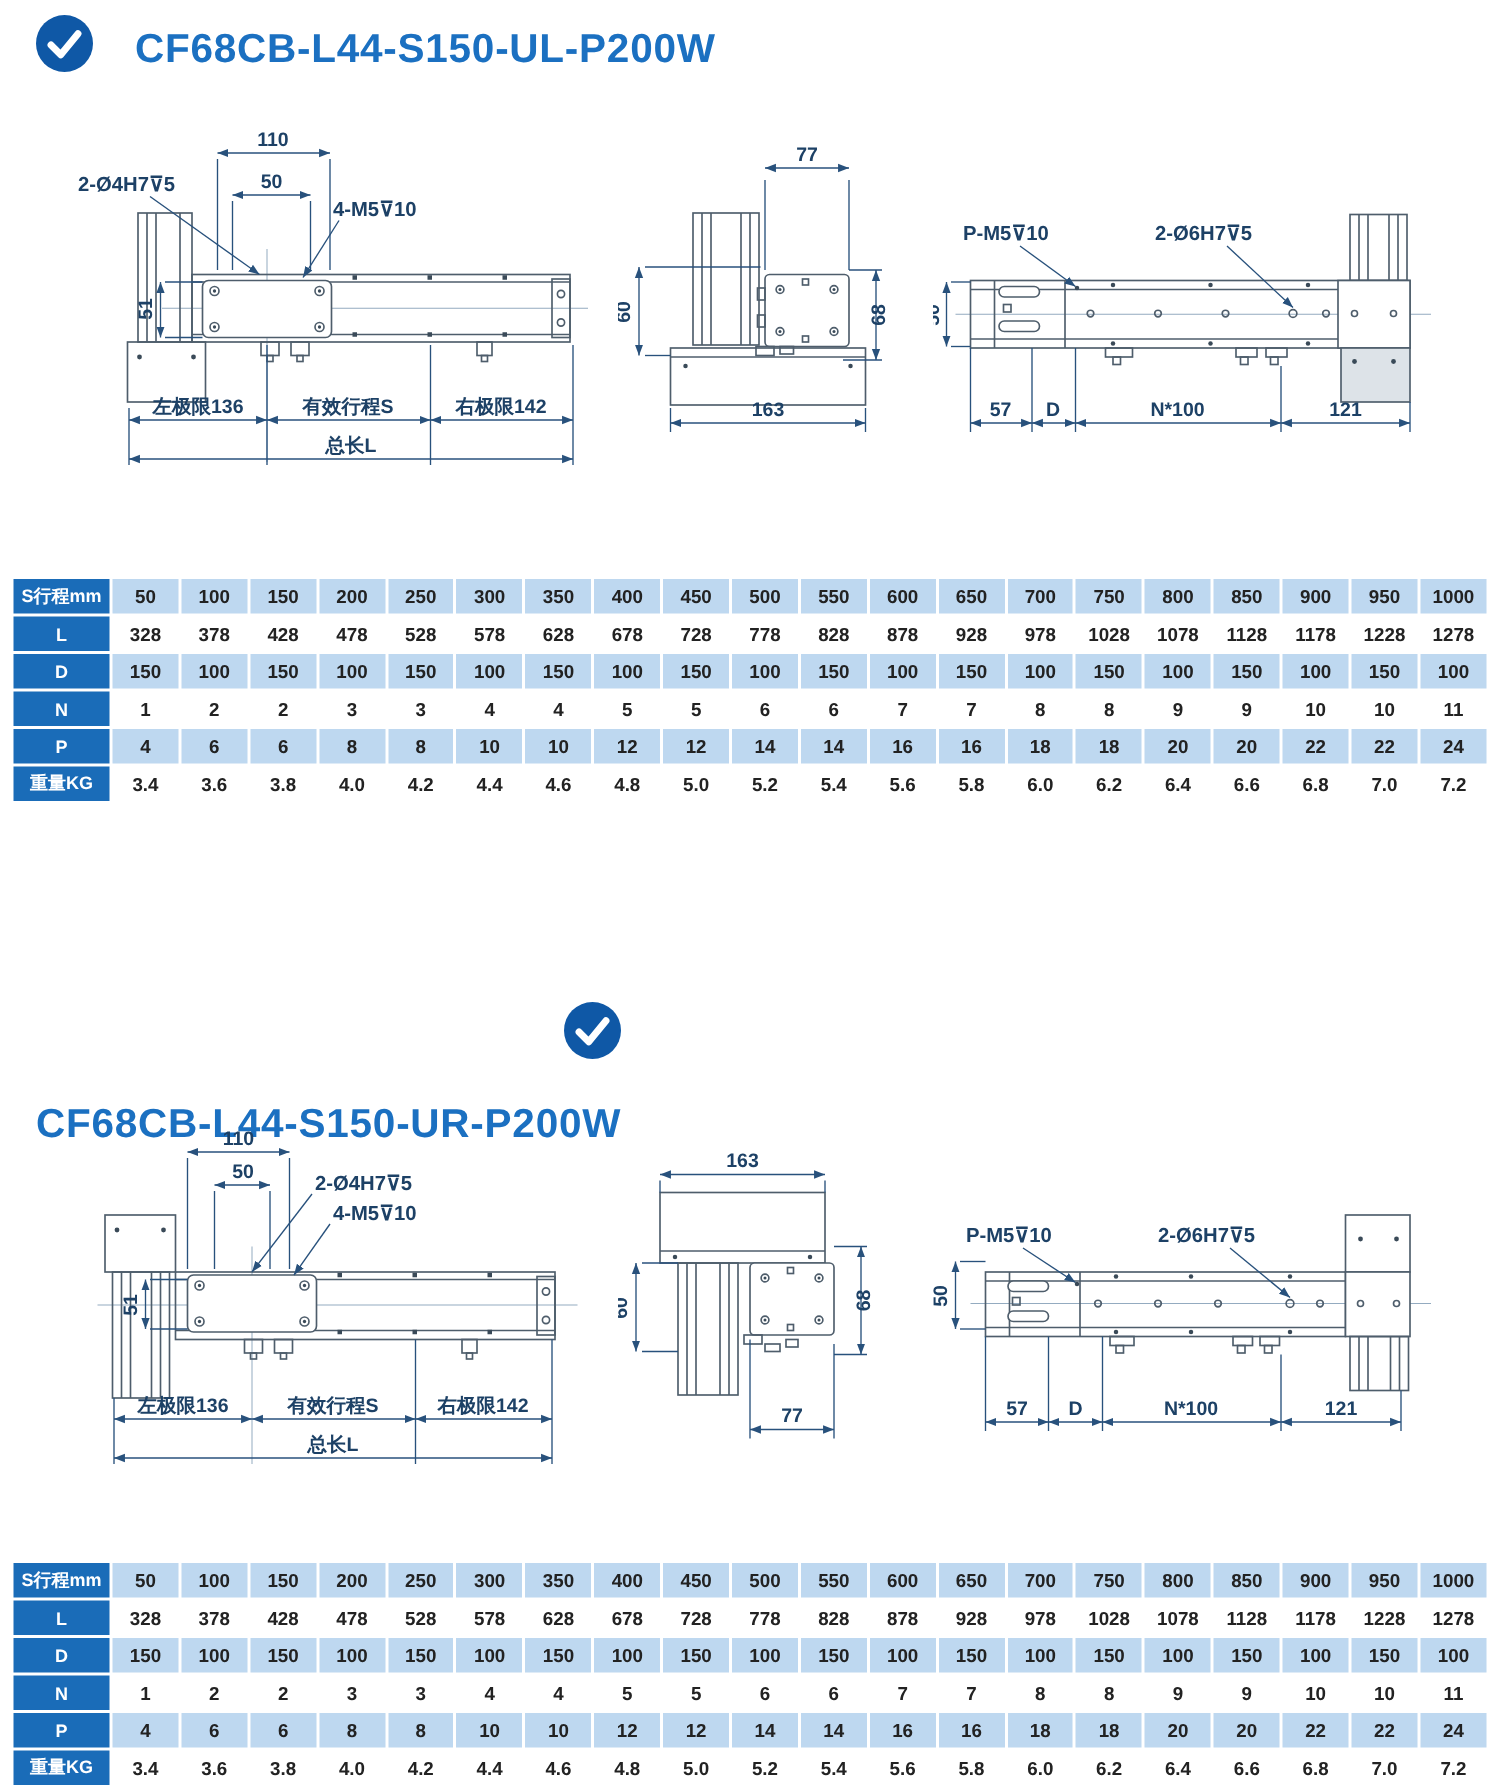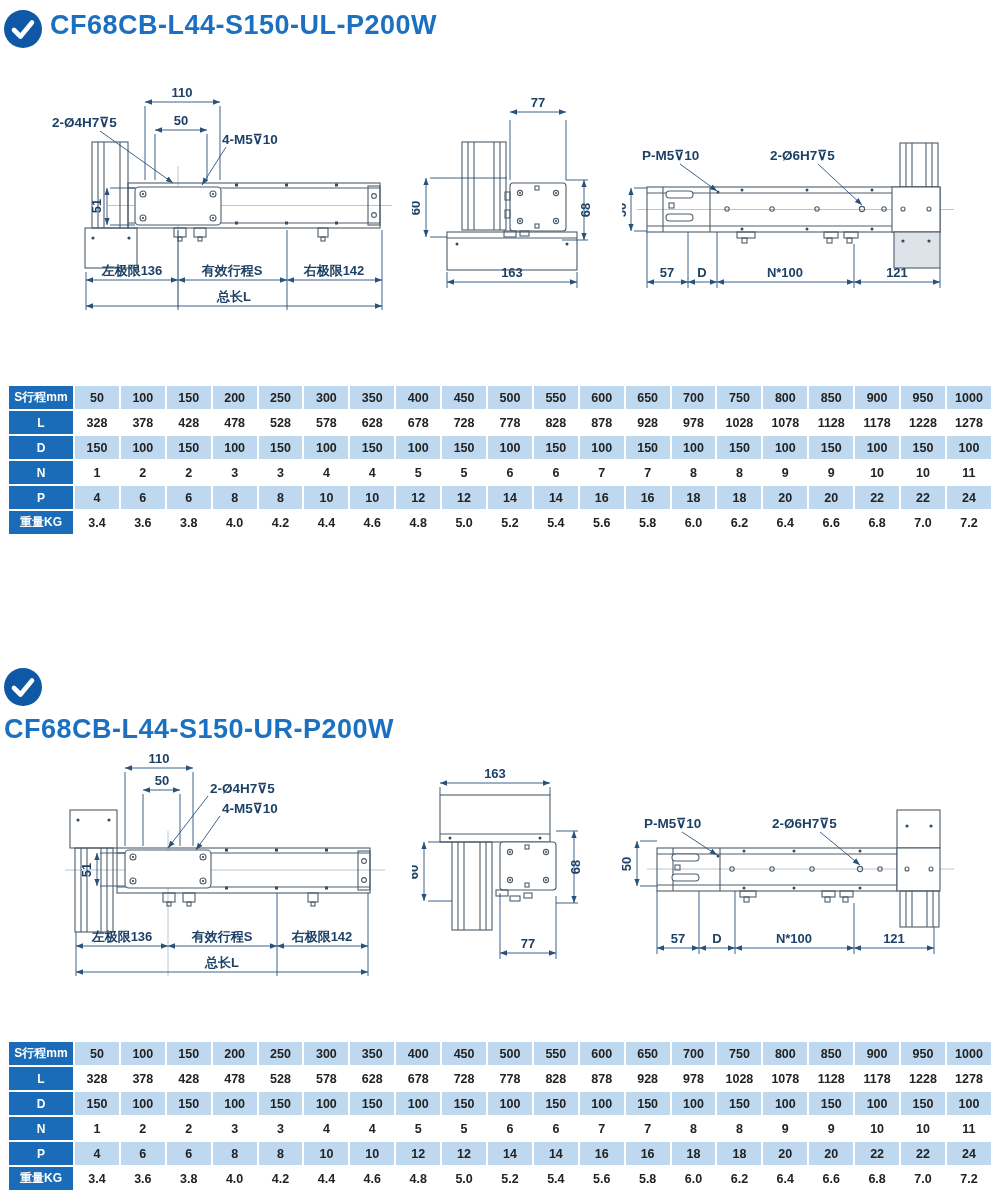--- a/index.html
+++ b/index.html
@@ -1,18 +1,18 @@
 <!DOCTYPE html>
 <html><head>
 <meta charset="utf-8">
 <style>
   html,body{margin:0;padding:0;background:#fff;}
   .page{position:relative;width:1000px;height:1190px;background:#ffffff;overflow:hidden;
         font-family:"Liberation Sans",sans-serif;}
-  .prod-header{position:absolute;left:4px;display:flex;align-items:flex-start;gap:8px;}
+  .prod-header{position:absolute;left:24px;display:flex;align-items:flex-end;gap:28px;}
   .prod-header.h1{top:10px;} .prod-header.h2{top:668px;flex-direction:column;}
   .check-icon{width:38px;height:38px;display:block;}
   .prod-title{margin:0;font-size:27px;font-weight:bold;color:#1b70c1;letter-spacing:.5px;}
   .dwg{position:absolute;}
   .dwg .part{fill:none;stroke:#4e5d6b;stroke-width:1.1;}
   .dwg .partf{fill:#ffffff;stroke:#4e5d6b;stroke-width:1.1;}
   .dwg .shade{fill:#dde3e8;stroke:#4e5d6b;stroke-width:1.1;}
   .dwg .dot{fill:#3a4a58;stroke:none;}
   .dwg .dim{stroke:#28517c;stroke-width:0.9;fill:none;}
   .dwg .cl{stroke:#7d99b2;stroke-width:0.55;fill:none;}

